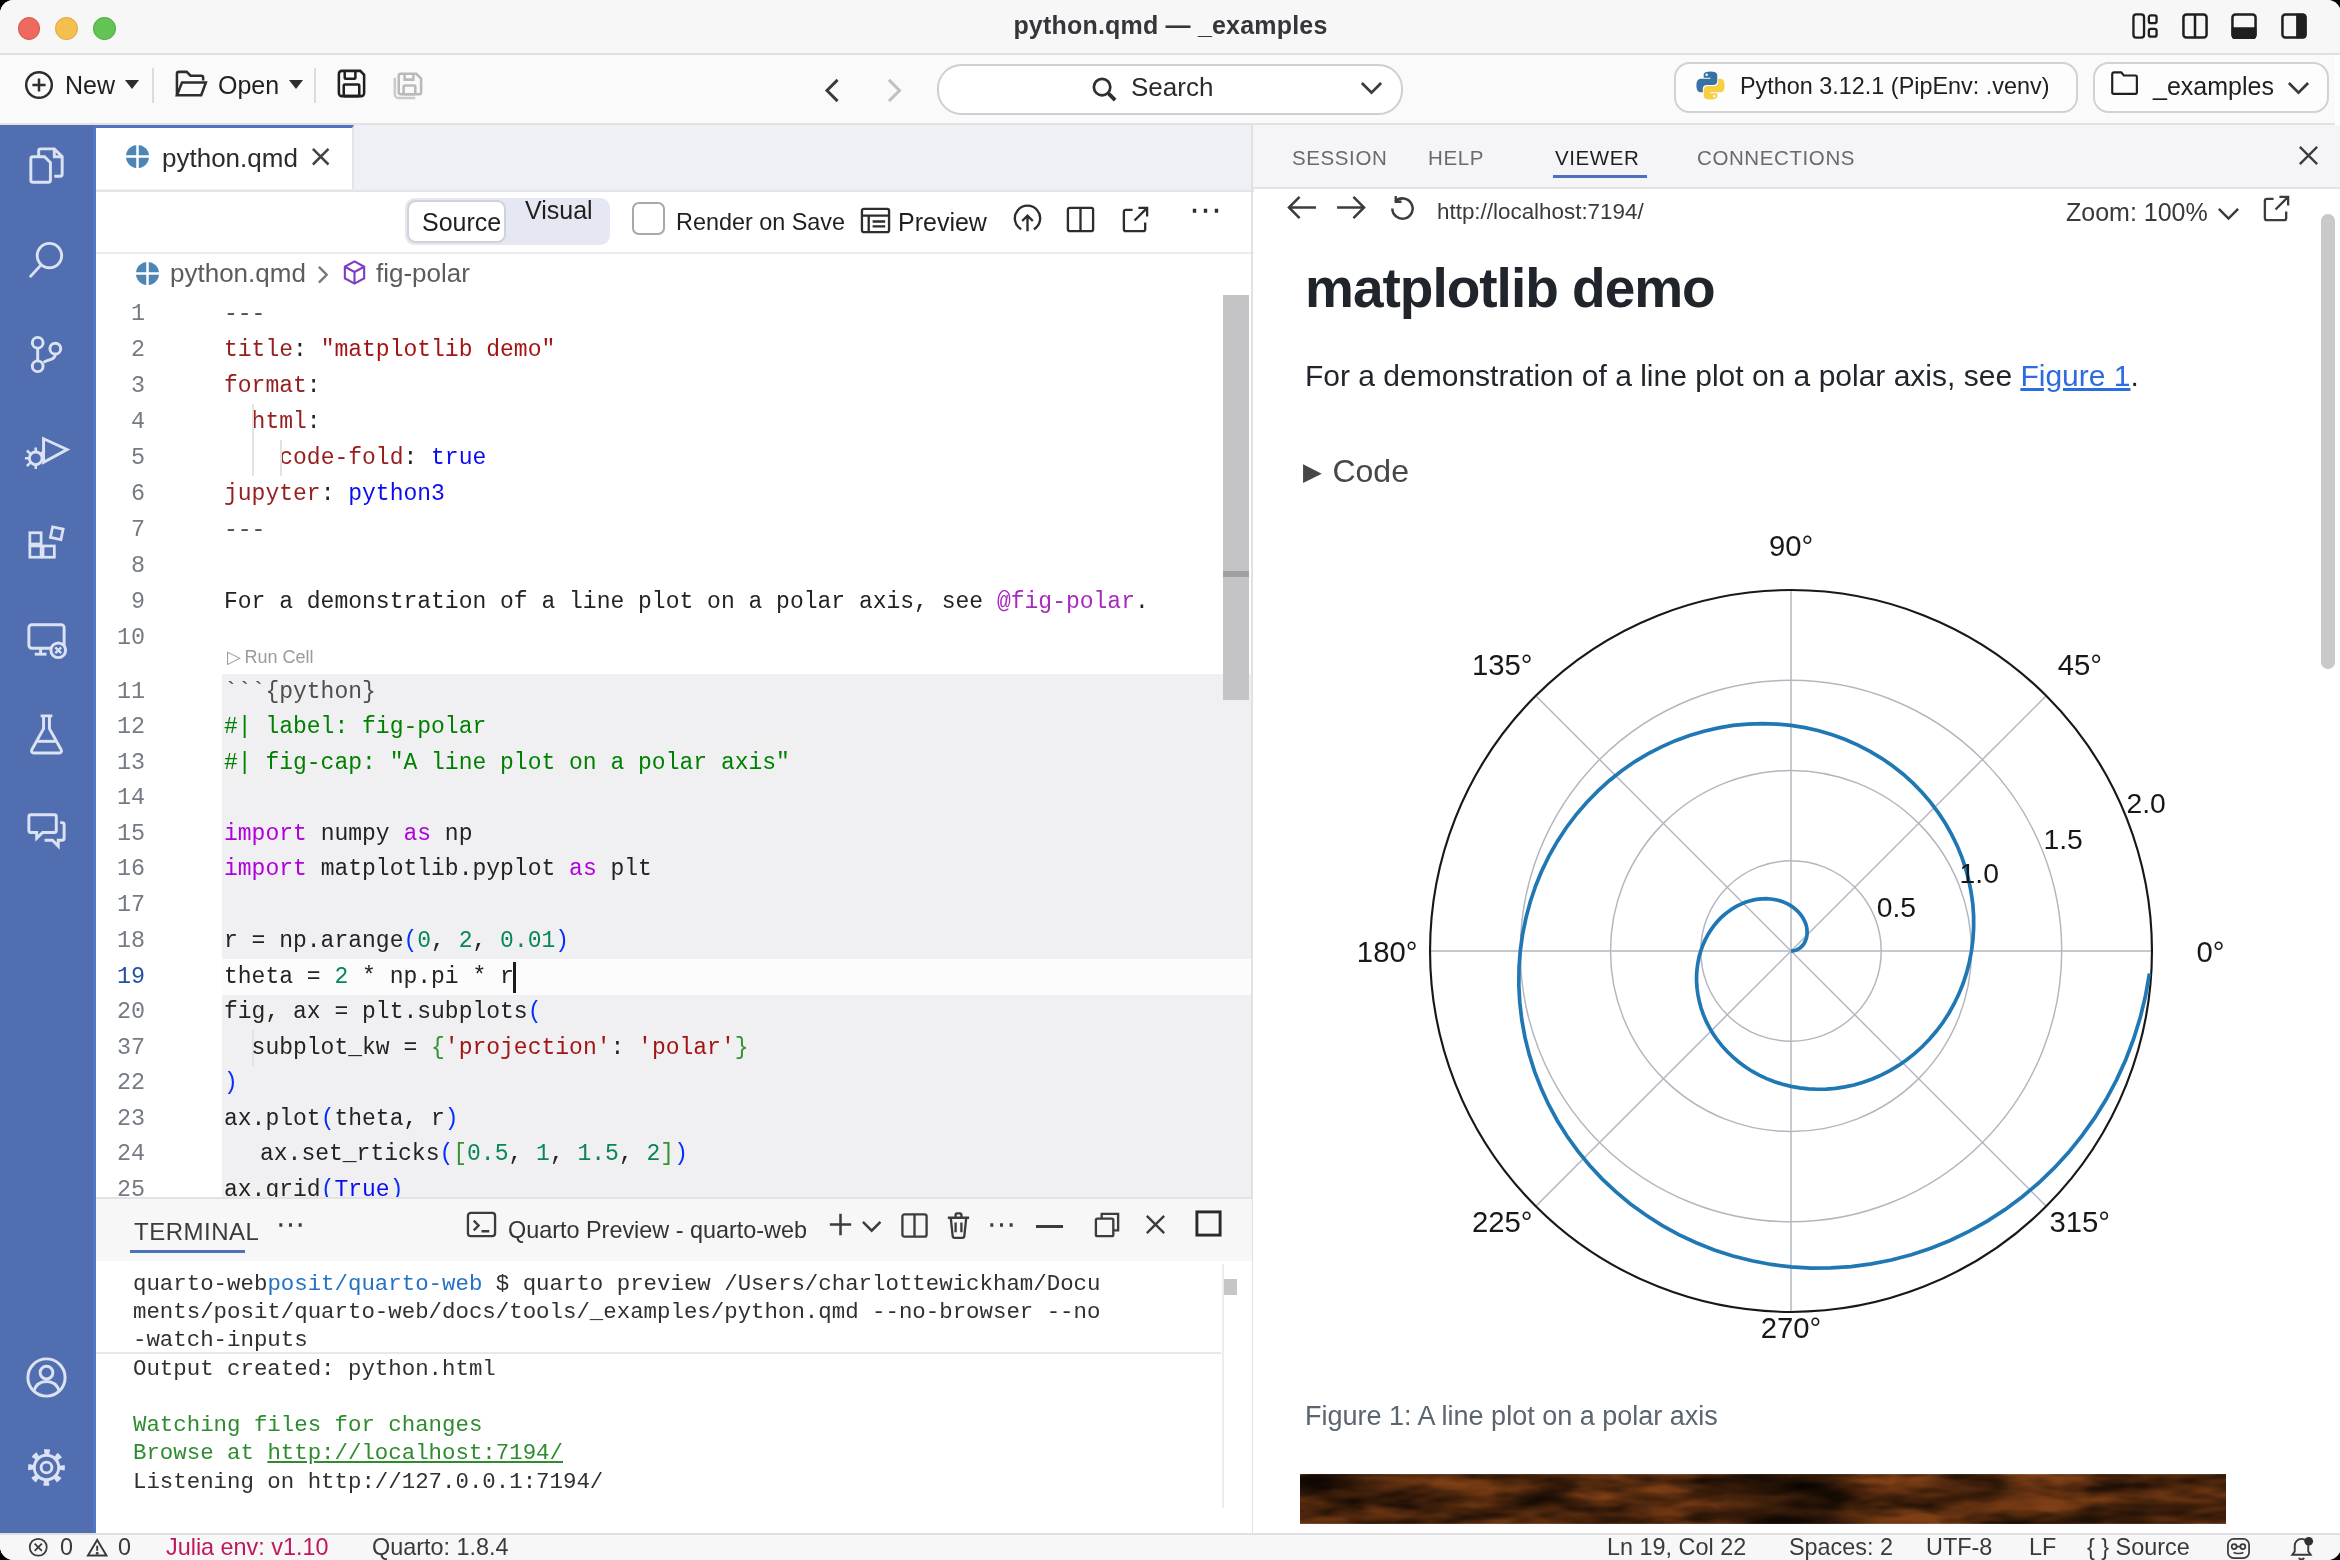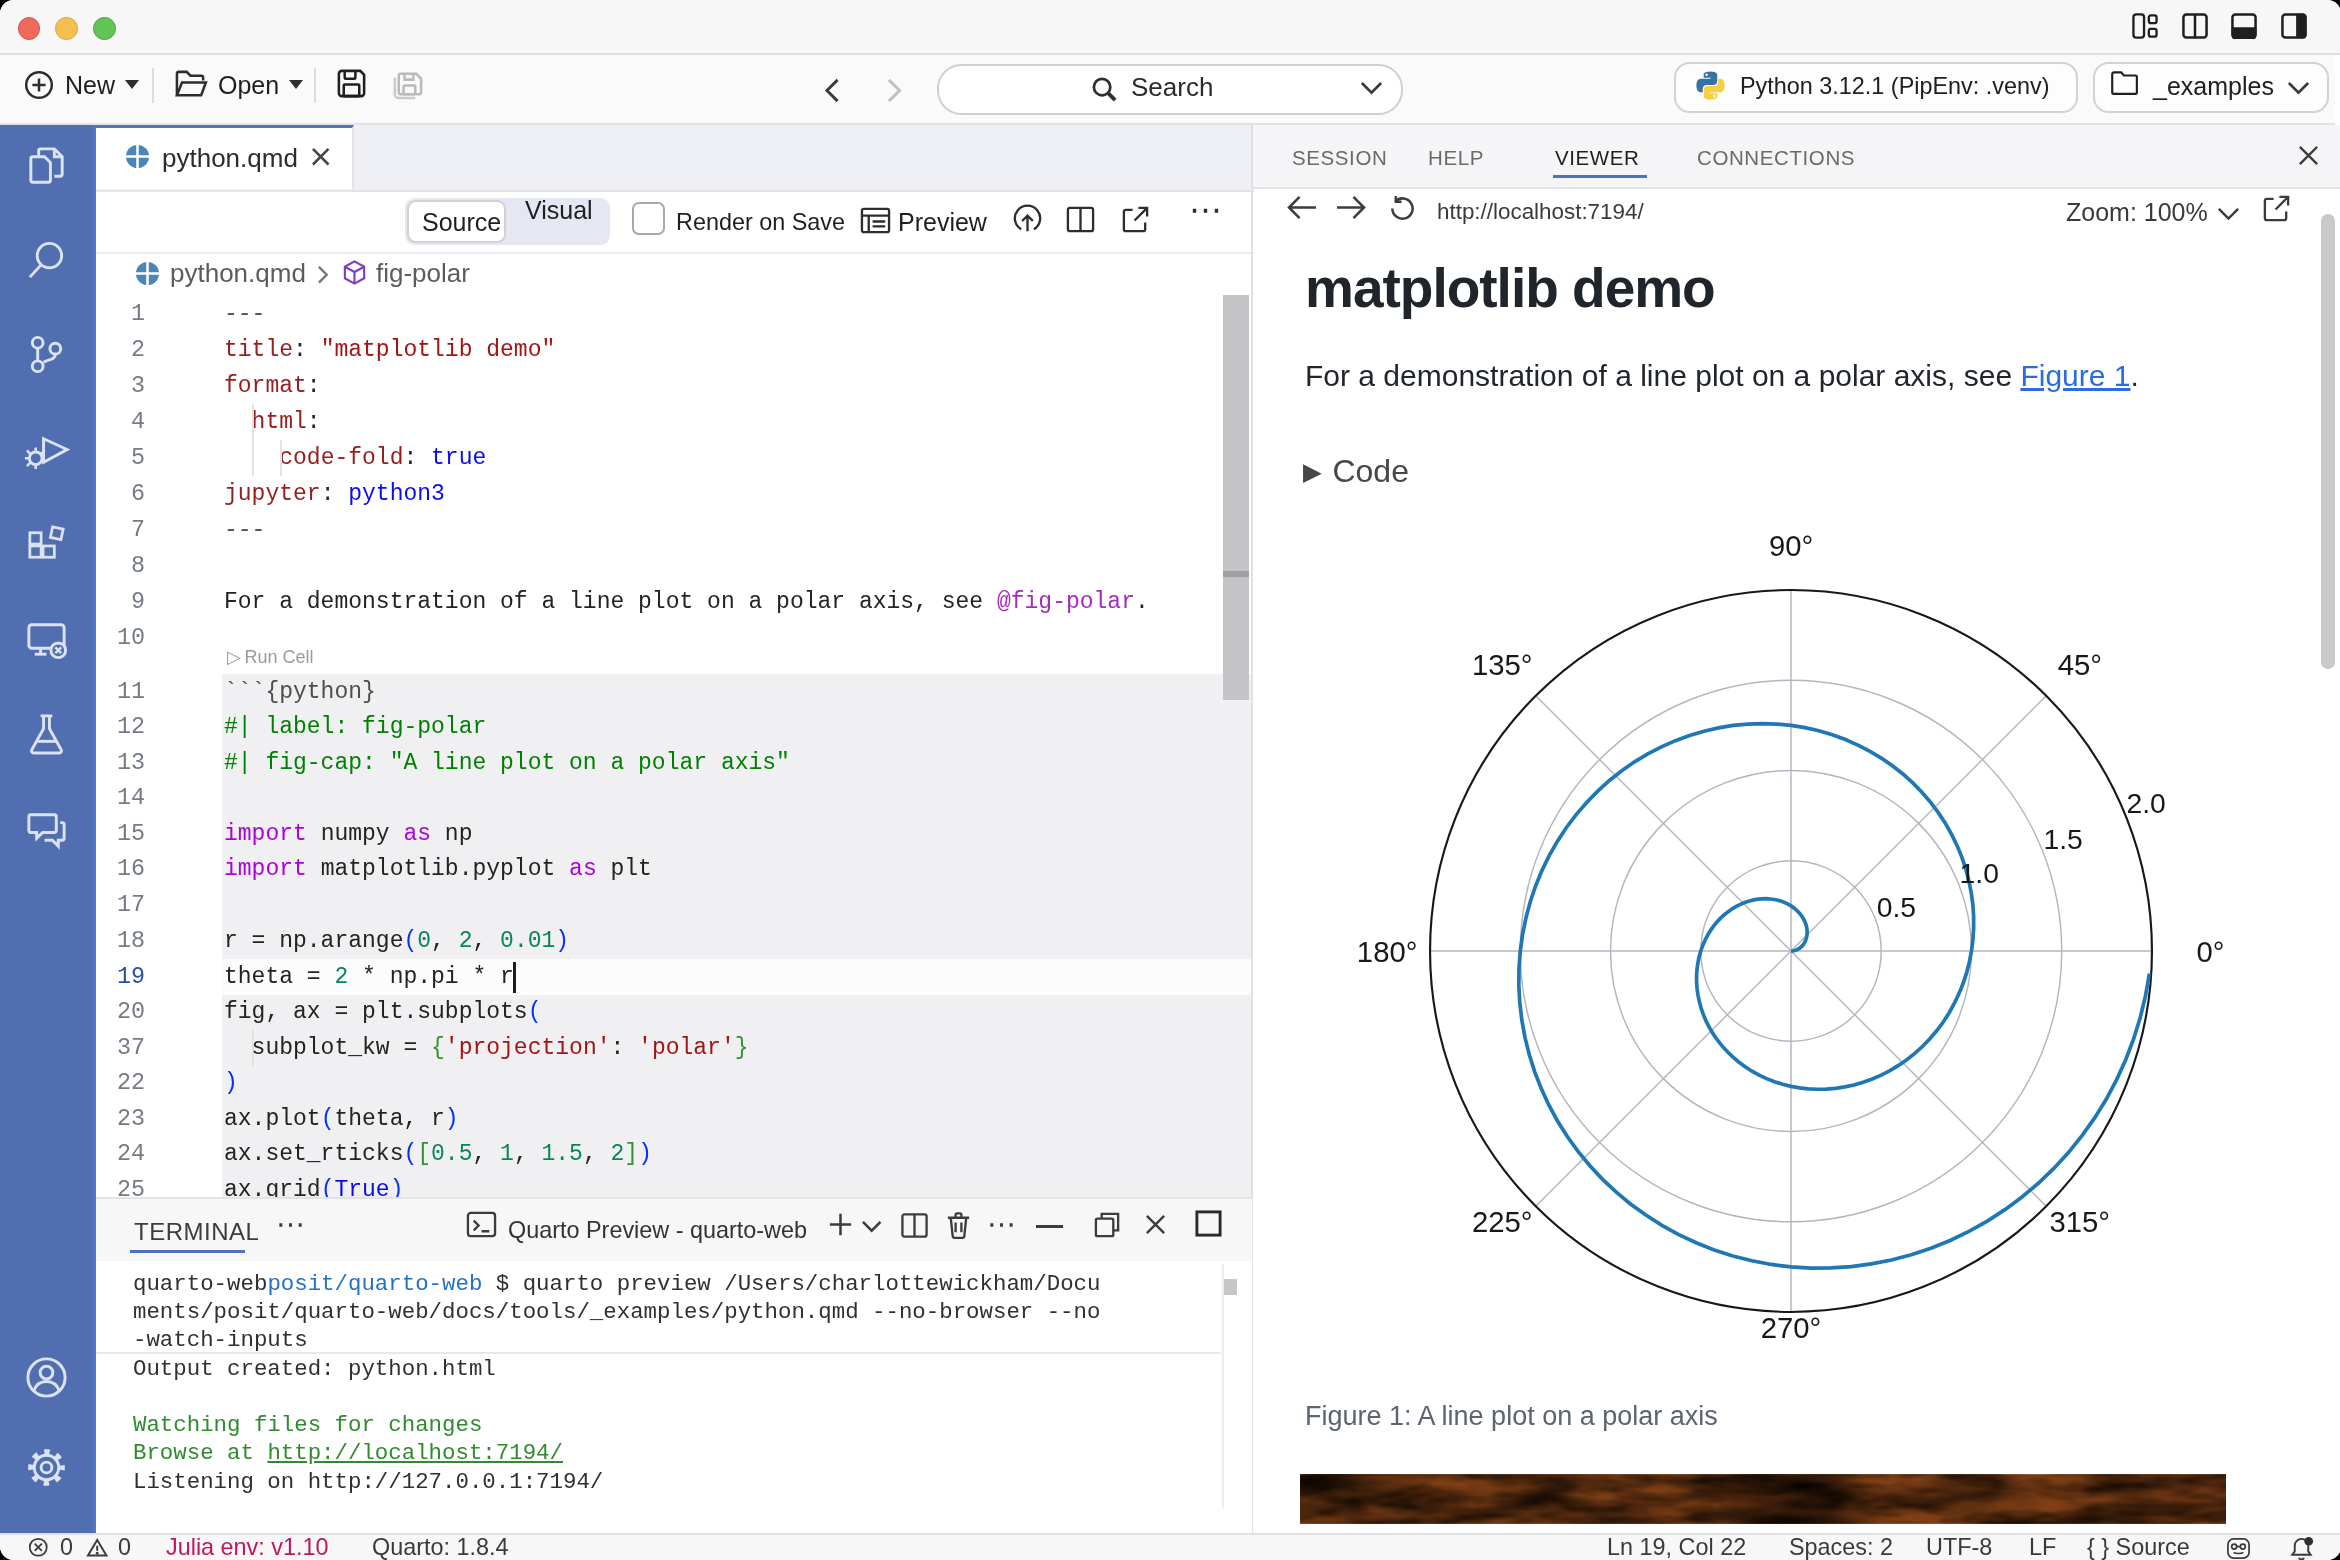--- a/index.html
+++ b/index.html
@@ -18,20 +18,21 @@
   i.ref{color:#a72ac0;}
   .tl{position:absolute;font:22.4px/28px "Liberation Mono",monospace;
       white-space:pre;color:#303030;left:133px;}
 </style></head>
 <body>
 <div id="win">
 <div class="a" style="left:0;top:0;width:2341px;height:53px;background:#f7f7f8;border-bottom:2px solid #dfdfe0;">
   <div class="a" style="left:17.6px;top:17px;width:20.5px;height:20.5px;border-radius:50%;background:#ee6a5f;border:1px solid #dd5247;"></div>
   <div class="a" style="left:55px;top:17px;width:20.5px;height:20.5px;border-radius:50%;background:#f5bf4f;border:1px solid #dfa833;"></div>
   <div class="a" style="left:93px;top:17px;width:20.5px;height:20.5px;border-radius:50%;background:#61c454;border:1px solid #4ba83c;"></div>
+  <div class="a" style="left:0;right:0;top:10.7px;text-align:center;font-size:25px;font-weight:700;color:#36363a;letter-spacing:0.2px;">python.qmd — _examples</div>
   <svg class="a" style="left:2132px;top:12.7px;" width="26" height="26" viewBox="0 0 27 27" fill="none" stroke="#1f1f1f" stroke-width="2.4">
     <rect x="1.5" y="1.5" width="11" height="24" rx="3"></rect>
         <rect x="17.5" y="2.5" width="8" height="8" rx="2"></rect>
         <rect x="17.5" y="16.5" width="8" height="8" rx="2"></rect>
   </svg>
   <svg class="a" style="left:2182px;top:12.7px;" width="26" height="26" viewBox="0 0 27 27" fill="none" stroke="#1f1f1f" stroke-width="2.6">
     <rect x="1.5" y="1.5" width="24" height="24" rx="3"></rect>
         <line x1="13.5" y1="1.5" x2="13.5" y2="25.5"></line>
   </svg>
   <svg class="a" style="left:2231px;top:12.7px;" width="26" height="26" viewBox="0 0 27 27" fill="none" stroke="#1f1f1f" stroke-width="2.6">
@@ -246,21 +247,21 @@
 <div class="a" style="left:513px;top:962px;width:2.9px;height:31px;background:#1c1c1c;"></div>
 <div class="ln" style="top:994px;">20</div>
     <div class="cl" style="top:994px;">fig, ax = plt.subplots<i class="b1">(</i></div>
 <div class="ln" style="top:1030px;">37</div>
     <div class="cl" style="top:1030px;">  subplot_kw = <i class="b2">{</i><i class="s">'projection'</i>: <i class="s">'polar'</i><i class="b2">}</i></div>
 <div class="ln" style="top:1065px;">22</div>
     <div class="cl" style="top:1065px;"><i class="b1">)</i></div>
 <div class="ln" style="top:1101px;">23</div>
     <div class="cl" style="top:1101px;">ax.plot<i class="b1">(</i>theta, r<i class="b1">)</i></div>
 <div class="ln" style="top:1136px;">24</div>
-    <div class="cl" style="top:1136px;">ax.set_rticks<i class="b1">(</i><i class="b2">[</i><i class="n">0.5</i>, <i class="n">1</i>, <i class="n">1.5</i>, <i class="n">2</i><i class="b2">]</i><i class="b1">)</i></div>
+    <div class="cl" style="top:1136px;margin-left:36px;">ax.set_rticks<i class="b1">(</i><i class="b2">[</i><i class="n">0.5</i>, <i class="n">1</i>, <i class="n">1.5</i>, <i class="n">2</i><i class="b2">]</i><i class="b1">)</i></div>
 <div class="ln" style="top:1172px;">25</div>
     <div class="cl" style="top:1172px;">ax.grid<i class="b1">(</i><i class="bl">True</i><i class="b1">)</i></div>
 <div class="a" style="left:1223px;top:295px;width:26px;height:405px;background:#c4c4c6;"></div>
 <div class="a" style="left:1223px;top:571px;width:26px;height:5.9px;background:#a0a0a3;"></div>
 <div class="a" style="left:1251px;top:125px;width:2px;height:1408px;background:#e1e1e2;"></div>
 <div class="a" style="left:93px;top:1197px;width:1159px;height:336px;background:#ffffff;border-top:2px solid #e3e3e4;"></div>
 <div class="a" style="left:93px;top:1199px;width:1159px;height:62px;background:#f7f7f8;"></div>
 <div class="a" style="left:134px;top:1218px;font-size:24px;letter-spacing:0.5px;color:#3c3c3c;">TERMINAL</div>
 <div class="a" style="left:130px;top:1250px;width:115px;height:2.9px;background:#4d72bd;"></div>
 <div class="a" style="left:276px;top:1207px;font-size:29px;letter-spacing:2px;color:#3c3c3c;">⋯</div>

